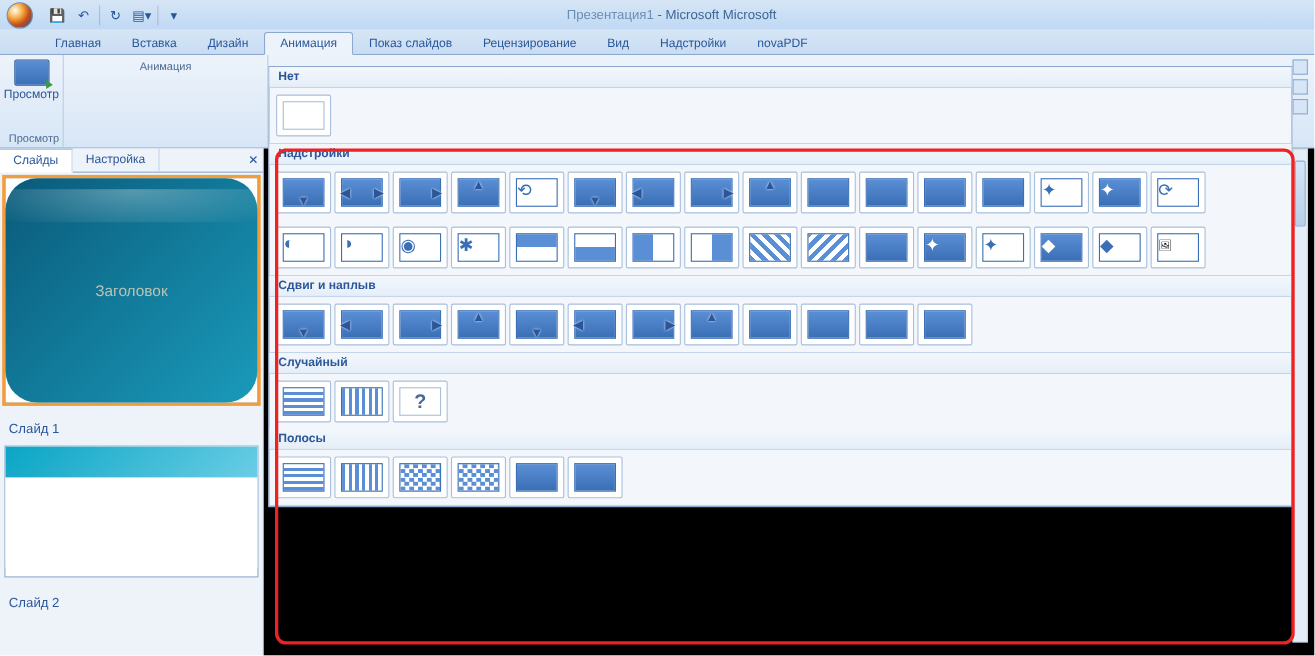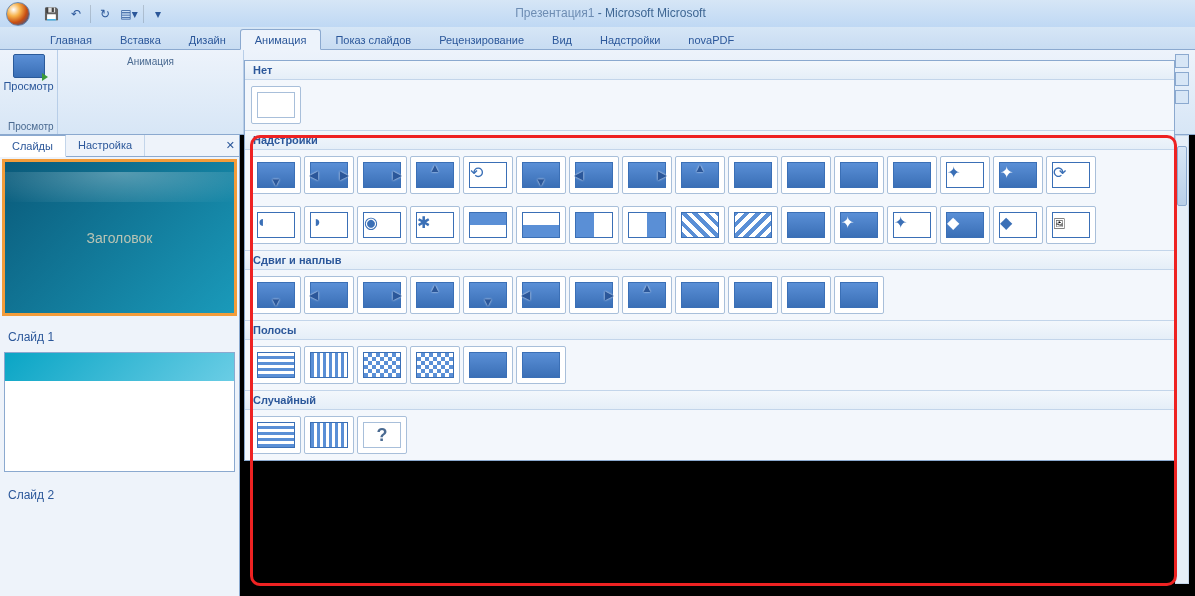--- a/index.html
+++ b/index.html
@@ -40,21 +40,21 @@
   
   .work { display:flex; height:461px; }
   .outline { width:240px; background:#eef3fa; border-right:1px solid #8ba9cf; display:flex;flex-direction:column;}
   .outline-tabs{display:flex;height:22px;border-bottom:1px solid #8ba9cf;font-size:11px;position:relative;}
   .otab{padding:4px 12px;color:#2b579a;border-right:1px solid #c3d5ea;}
   .otab.active{background:#fff;border-top:1px solid #8ba9cf;border-bottom:1px solid #fff;margin-bottom:-1px;}
   .otab-close{position:absolute;right:4px;top:4px;color:#2b579a;font-size:11px;}
   .slides-panel{flex:1;overflow:hidden;padding:4px;}
   .slide-thumb{border:1px solid #8ba9cf;margin-bottom:8px;background:#fff;position:relative;}
   .slide-thumb.selected{outline:3px solid #f39c3a;outline-offset:-1px;}
-  .thumb-img{height:151px;background:linear-gradient(135deg,#0a5a7a,#1a9aba);position:relative;overflow:hidden;}
+  .thumb-img{height:204px;background:linear-gradient(135deg,#0a5a7a,#1a9aba);position:relative;overflow:hidden;border-radius:29px;}
   .thumb-img .wave{position:absolute;top:10px;left:0;right:0;height:30px;background:radial-gradient(ellipse at top,rgba(255,255,255,.3),transparent);}
   .thumb-title{position:absolute;top:50%;left:50%;transform:translate(-50%,-50%);color:#b9c4b4;font-size:14px;}
   .thumb-label{font-size:12px;color:#2b579a;padding:8px 4px;}
   .thumb-small{height:110px;background:linear-gradient(#fff,#fff);position:relative;}
   .thumb-small .wave2{position:absolute;top:0;left:0;right:0;height:28px;background:linear-gradient(135deg,#0aa5c5,#6acde5);}
 
   
   .gallery-area{flex:1;position:relative;background:#000000;}
   .gallery-clip{position:absolute;left:10px;top:0;right:18px;bottom:10px;border:3px solid #e22;border-radius:10px 10px 10px 10px;padding-top:0;pointer-events:none;}
   .gallery{position:absolute;left:4px;top:-75px;right:20px;background:#f3f7fc;border:1px solid #8ba9cf;}
@@ -348,20 +348,35 @@
             </div>
           <div class="gal-item">
               <div class="gal-inner"></div>
             </div>
           <div class="gal-item">
               <div class="gal-inner"></div>
             </div>
         </div>
       </div>
 
+      <div class="gallery-section" style="border-bottom:none;">
+        <div class="gallery-header">Случайный</div>
+        <div class="gallery-items">
+          <div class="gal-item">
+              <div class="gal-inner stripes"></div>
+            </div>
+          <div class="gal-item">
+              <div class="gal-inner vstripes"></div>
+            </div>
+          <div class="gal-item q">
+              <div class="gal-inner">?</div>
+            </div>
+        </div>
+      </div>
+
       <div class="gallery-section">
         <div class="gallery-header">Полосы</div>
         <div class="gallery-items">
           <div class="gal-item">
               <div class="gal-inner stripes"></div>
             </div>
           <div class="gal-item">
               <div class="gal-inner vstripes"></div>
             </div>
           <div class="gal-item">
@@ -372,35 +387,20 @@
             </div>
           <div class="gal-item">
               <div class="gal-inner"></div>
             </div>
           <div class="gal-item">
               <div class="gal-inner"></div>
             </div>
         </div>
       </div>
 
-      <div class="gallery-section" style="border-bottom:none;">
-        <div class="gallery-header">Случайный</div>
-        <div class="gallery-items">
-          <div class="gal-item">
-              <div class="gal-inner stripes"></div>
-            </div>
-          <div class="gal-item">
-              <div class="gal-inner vstripes"></div>
-            </div>
-          <div class="gal-item q">
-              <div class="gal-inner">?</div>
-            </div>
-        </div>
-      </div>
-
     </div>
 
     <div class="scroll-v">
       <div class="scroll-thumb"></div>
     </div>
 
     <div class="gallery-clip"></div>
   </div>
 </div>
 

